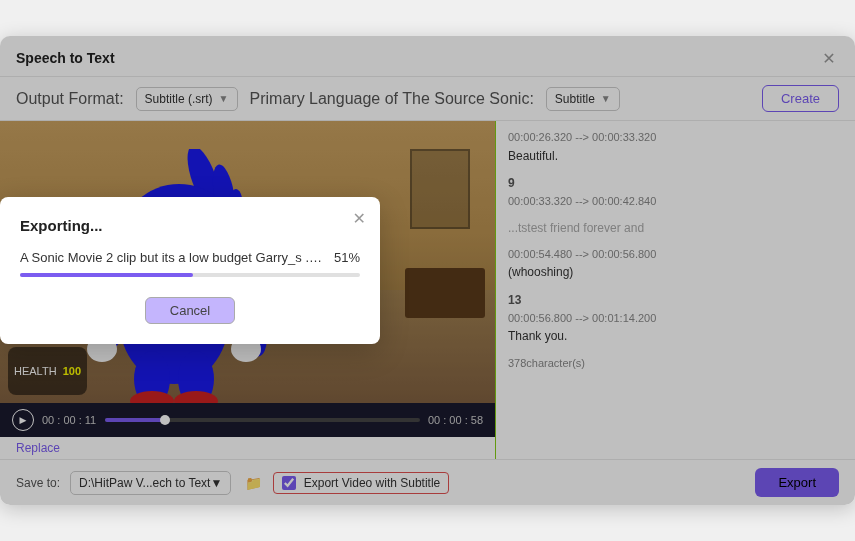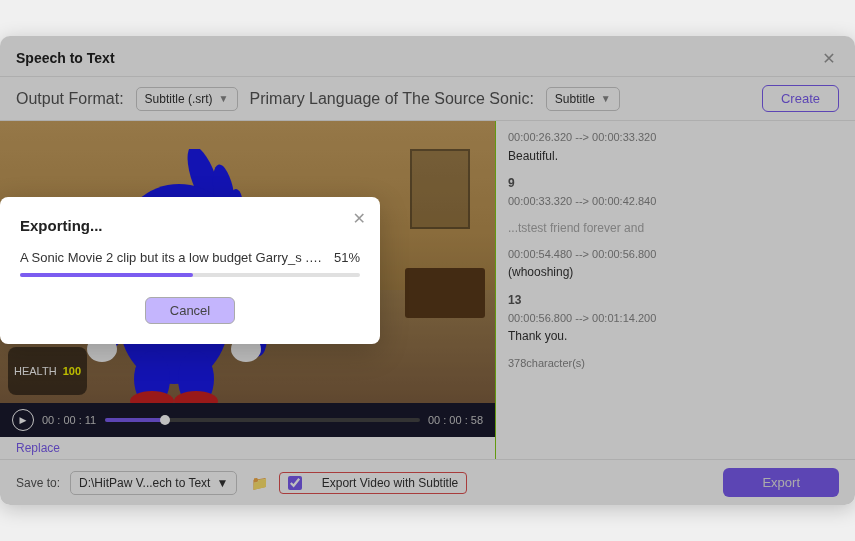--- a/index.html
+++ b/index.html
@@ -253,53 +253,52 @@
     .save-path {
       display: flex;
       align-items: center;
       border: 1px solid #ccc;
       border-radius: 5px;
       padding: 4px 8px;
       font-size: 12px;
       color: #333;
       background: #fff;
       cursor: pointer;
-      gap: 6px;
     }
     .folder-icon {
       color: #f0a020;
       font-size: 14px;
       cursor: pointer;
       margin-left: 4px;
     }
     .export-checkbox-area {
       display: flex;
       align-items: center;
-      gap: 20px;
+      gap: 8px;
       border: 1.5px solid #e05050;
       border-radius: 4px;
       padding: 3px 8px;
     }
     .export-checkbox {
       width: 14px;
       height: 14px;
       cursor: pointer;
       accent-color: #7b5cf0;
     }
     .export-label {
       font-size: 12px;
       color: #333;
     }
     .export-btn {
       margin-left: auto;
       background: #7b5cf0;
-      color: #e5e5e5;
+      color: #000000;
       border: none;
       border-radius: 6px;
-      padding: 7px 39px;
+      padding: 7px 23px;
       font-size: 13px;
       cursor: pointer;
     }
     
     .modal-overlay {
       position: absolute;
       top: 0; left: 0; right: 0; bottom: 0;
       background: rgba(0,0,0,0.25);
       display: flex;
       align-items: center;

